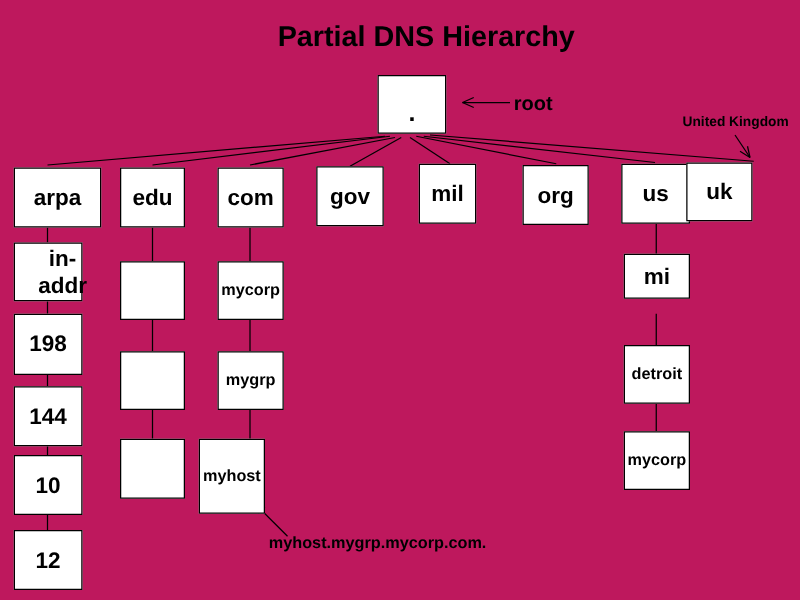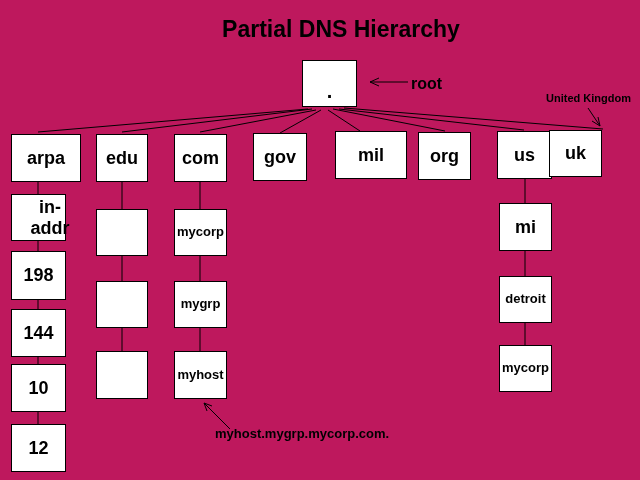--- a/index.html
+++ b/index.html
@@ -116,41 +116,41 @@
       <line x1="204" y1="403" x2="207" y2="411"></line>
     </g>
   </svg>
 
   <div class="box rootbox" style="left:302px; top:60px; width:55px; height:47px;">.</div>
 
   <div class="box tld" style="left:11px;  top:134px; width:70px; height:48px;">arpa</div>
   <div class="box tld" style="left:96px;  top:134px; width:52px; height:48px;">edu</div>
   <div class="box tld" style="left:174px; top:134px; width:53px; height:48px;">com</div>
   <div class="box tld" style="left:253px; top:133px; width:54px; height:48px;">gov</div>
-  <div class="box tld" style="left:335px; top:131px; width:72px; height:48px;">mil</div>
+  <div class="box tld" style="left:335px; top:131px; width:46px; height:48px;">mil</div>
   <div class="box tld" style="left:418px; top:132px; width:53px; height:48px;">org</div>
   <div class="box tld" style="left:497px; top:131px; width:55px; height:48px;">us</div>
   <div class="box tld" style="left:549px; top:130px; width:53px; height:47px;">uk</div>
 
   <div class="box tld" style="left:11px; top:194px; width:55px; height:47px;padding-left:23px;">in-
 addr</div>
   <div class="box num" style="left:11px; top:251px; width:55px; height:49px;">198</div>
   <div class="box num" style="left:11px; top:309px; width:55px; height:48px;">144</div>
   <div class="box num" style="left:11px; top:364px; width:55px; height:48px;">10</div>
   <div class="box num" style="left:11px; top:424px; width:55px; height:48px;">12</div>
 
   <div class="box" style="left:96px; top:209px; width:52px; height:47px;"></div>
   <div class="box" style="left:96px; top:281px; width:52px; height:47px;"></div>
   <div class="box" style="left:96px; top:351px; width:52px; height:48px;"></div>
 
   <div class="box small" style="left:174px; top:209px; width:53px; height:47px;">mycorp</div>
   <div class="box small" style="left:174px; top:281px; width:53px; height:47px;">mygrp</div>
-  <div class="box small" style="left:174px; top:351px; width:53px; height:48px;">myhost</div>
+  <div class="box small" style="left:159px; top:351px; width:53px; height:60px;">myhost</div>
 
-  <div class="box tld" style="left:499px; top:203px; width:53px; height:48px;">mi</div>
+  <div class="box tld" style="left:499px; top:203px; width:53px; height:36px;">mi</div>
   <div class="box small" style="left:499px; top:276px; width:53px; height:47px;">detroit</div>
   <div class="box small" style="left:499px; top:345px; width:53px; height:47px;">mycorp</div>
 
   <div class="callout root-label">root</div>
   <div class="callout uk-label">United Kingdom</div>
   <div class="callout fqdn-label">myhost.mygrp.mycorp.com.</div>
 
 </div>
 
 </body></html>

